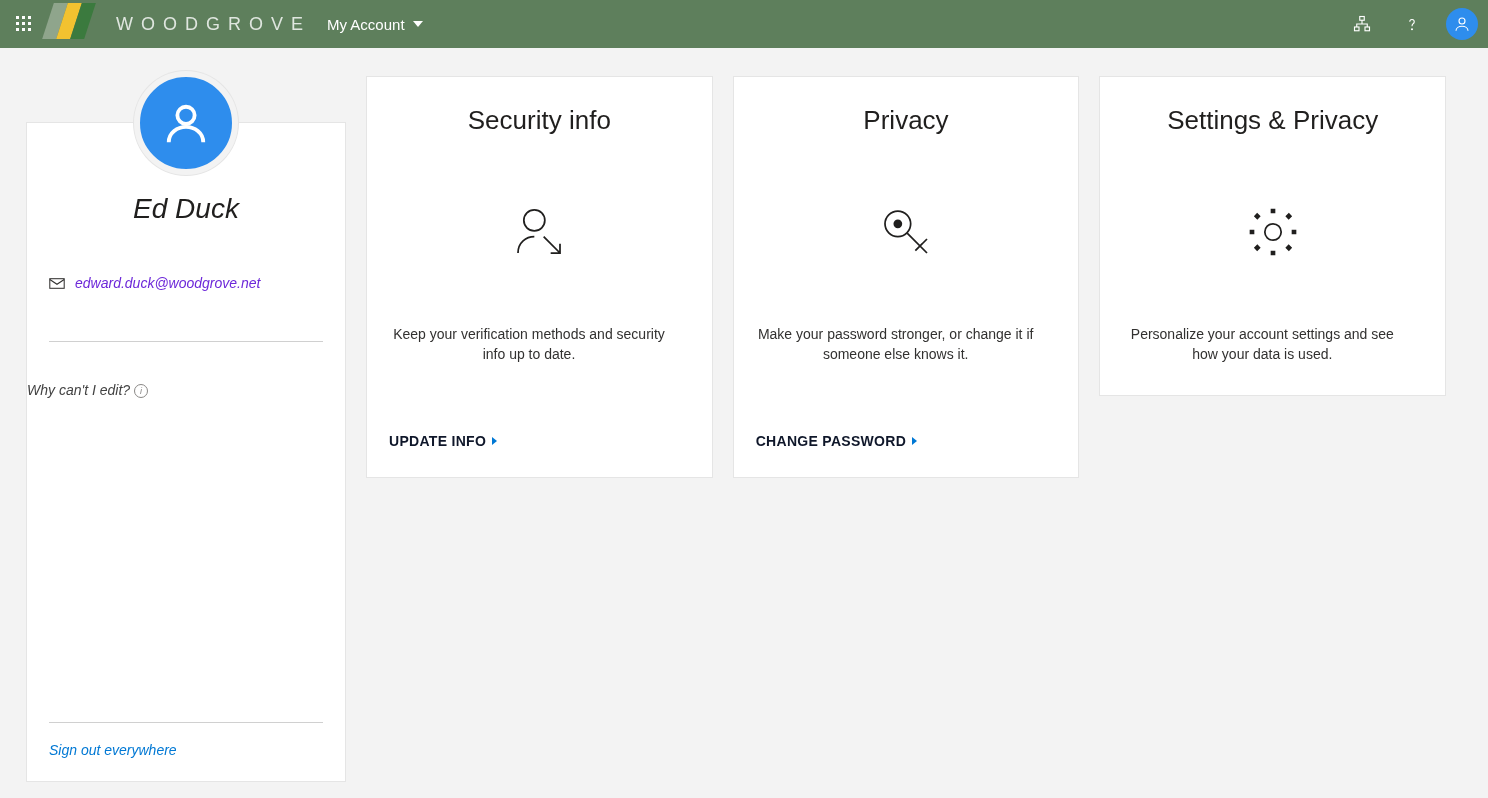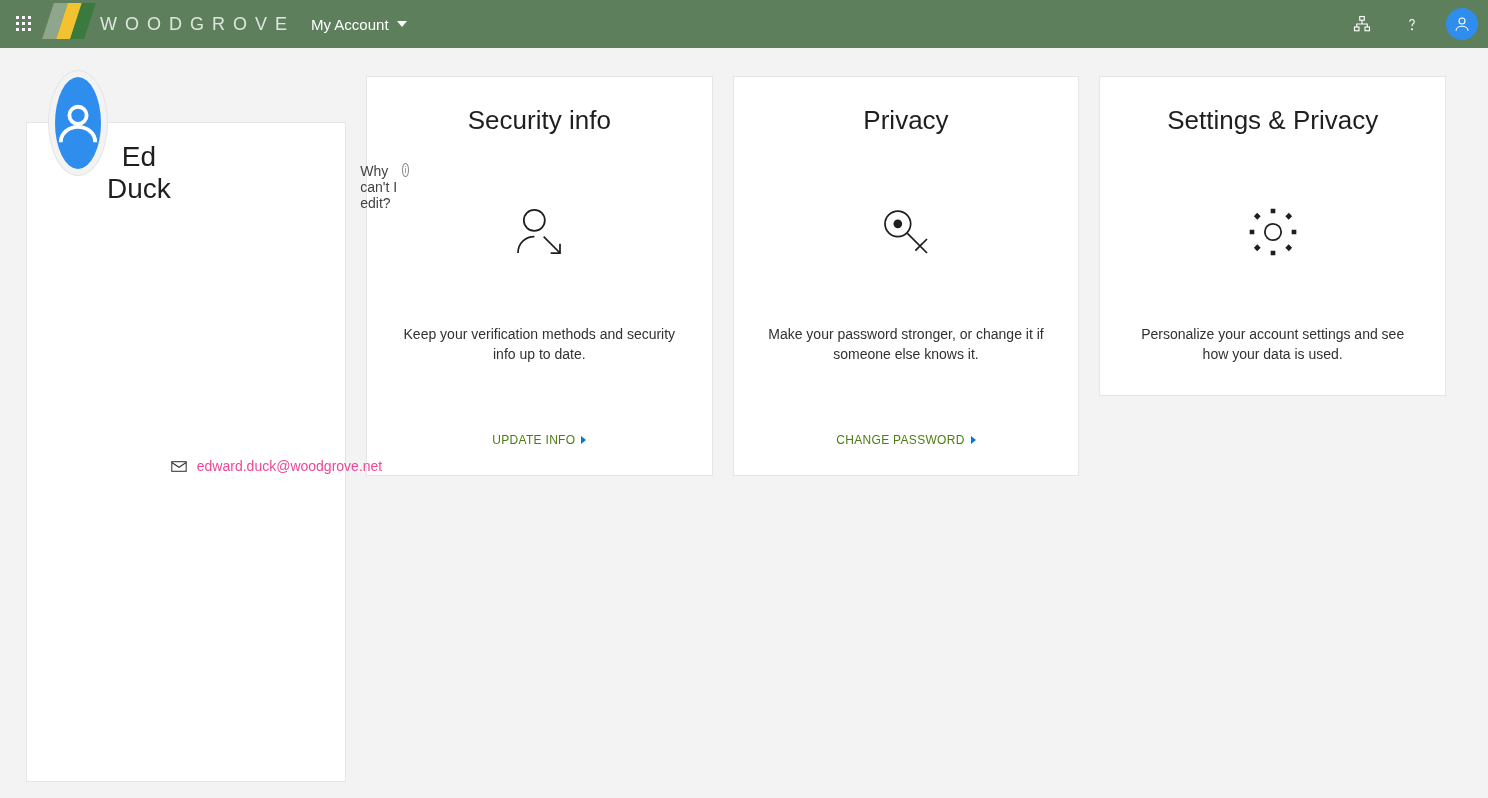--- a/index.html
+++ b/index.html
@@ -1,56 +1,56 @@
 <!DOCTYPE html>
 <html><head>
 <meta charset="utf-8">
 <style>
 * { box-sizing: border-box; margin: 0; padding: 0; }
 body { font-family: "Segoe UI", Arial, sans-serif; background: #f3f3f3; color: #323130; width: 1488px; height: 798px; overflow: hidden; }
 .topbar { height: 48px; background: #5e7f5c; display: flex; align-items: center; color: #fff; position: relative; }
 .waffle { width: 48px; height: 48px; display: flex; align-items: center; justify-content: center; cursor: pointer; }
 .waffle svg { width: 16px; height: 16px; fill: #fff; }
-.logo-wrap { position: relative; display: flex; align-items: center; margin-left: 4px; }
+.logo-wrap { position: relative; display: flex; align-items: center; margin-left: 4px; gap: 16px; }
 .logo-mark { width: 42px; height: 42px; position: relative; margin-right: 6px; }
 .logo-mark .stripe { position: absolute; width: 14px; height: 36px; transform: skewX(-18deg); top: 0; }
 .logo-mark .s1 { background: #8fa58c; left: -4px; }
 .logo-mark .s2 { background: #f2c230; left: 10px; }
 .logo-mark .s3 { background: #3b7a3e; left: 24px; }
 .brand { font-size: 18px; letter-spacing: 8px; font-weight: 400; color: #dfe6df; }
 .dropdown { margin-left: 16px; display: flex; align-items: center; cursor: pointer; font-size: 15px; }
 .dropdown .chev { margin-left: 8px; }
 .top-right { position: absolute; right: 10px; top: 0; height: 48px; display: flex; align-items: center; gap: 18px; }
 .icon-btn { width: 32px; height: 32px; display: flex; align-items: center; justify-content: center; border-radius: 50%; cursor: pointer; }
 .icon-btn.person { background: #2e8ded; }
 .icon-btn svg { width: 18px; height: 18px; stroke: #fff; fill: none; stroke-width: 1.5; }
 .icon-btn.person svg { stroke: #fff; }
 
 .content { position: absolute; top: 48px; left: 0; right: 16px; bottom: 0; overflow-y: scroll; padding: 28px 26px 20px 26px; }
 .grid { display: grid; grid-template-columns: 320px 1fr 1fr 1fr; gap: 20px; align-items: start; }
 
-.profile-card { background: #fff; border: 1px solid #e5e5e5; padding: 0 22px 22px 22px; min-height: 660px; position: relative; display: flex; flex-direction: row; margin-top: 46px; }
+.profile-card { background: #fff; border: 1px solid #e5e5e5; padding: 0 22px 22px 22px; min-height: 660px; position: relative; display: flex; flex-direction: column; margin-top: 46px; font-style: italic; }
 .avatar-big { width: 104px; height: 104px; border-radius: 50%; background: #2e8ded; display: flex; align-items: center; justify-content: center; margin: -52px auto 0 auto; border: 6px solid #f3f3f3; box-shadow: 0 0 0 1px #e5e5e5; }
 .avatar-big svg { width: 46px; height: 46px; stroke: #fff; fill: none; stroke-width: 2; }
 .profile-name { text-align: center; font-size: 28px; font-weight: 400; margin-top: 18px; color: #201f1e; }
-.email-row { display: flex; align-items: center; gap: 10px; margin-top: 50px; font-size: 14px; color: #ec4899; }
+.email-row { display: flex; align-items: center; gap: 10px; margin-top: 50px; font-size: 14px; color: #6d28d9; }
 .email-row svg { width: 16px; height: 13px; stroke: #323130; fill: none; stroke-width: 1.3; }
 .divider { border-top: 1px solid #d0d0d0; margin-top: 50px; }
-.edit-hint { font-size: 14px; color: #424242; margin-top: 40px; display: flex; align-items: flex-start; margin-left: -22px; }
+.edit-hint { font-size: 14px; color: #424242; margin-top: 40px; display: flex; align-items: flex-end; margin-left: -22px; }
 .edit-hint .info-circ { margin-left: 4px; width: 14px; height: 14px; border: 1px solid #8a8886; border-radius: 50%; display: inline-flex; align-items: center; justify-content: center; font-size: 9px; color: #8a8886; }
 .profile-spacer { flex: 1; }
 .profile-bottom { border-top: 1px solid #d0d0d0; padding-top: 18px; }
 .profile-bottom a { color: #0078d4; font-size: 14px; text-decoration: none; cursor: pointer; }
 
-.tile { background: #fff; border: 1px solid #e5e5e5; padding: 28px 22px 28px 22px; min-height: 320px; display: flex; flex-direction: column; align-items: center; text-align: center; gap: 44px; }
+.tile { background: #fff; border: 1px solid #e5e5e5; padding: 28px 22px 28px 22px; min-height: 320px; display: flex; flex-direction: column; text-align: center; gap: 44px; }
 .tile h2 { font-size: 26px; font-weight: 300; color: #201f1e; }
 .tile .tile-icon { margin: 22px 0 18px 0; height: 60px; display: flex; align-items: center; justify-content: center; }
 .tile .tile-icon svg { width: 56px; height: 56px; stroke: #201f1e; fill: none; stroke-width: 1.5; }
 .tile p { font-size: 14px; color: #323130; line-height: 1.45; max-width: 280px; }
-.tile .tile-action { margin-top: auto; padding-top: 24px; color: #4d7c0f; font-size: 12px; font-weight: 400; letter-spacing: .3px; cursor: pointer; display: flex; align-items: center; gap: 6px; }
+.tile .tile-action { margin-top: auto; padding-top: 24px; color: #0f172a; font-size: 14px; font-weight: 700; letter-spacing: .3px; cursor: pointer; display: flex; align-items: center; gap: 6px; }
 .tile .tile-action .chev { font-size: 12px; }
 
 
 .content::-webkit-scrollbar { width: 16px; }
 .content::-webkit-scrollbar-track { background: #f3f3f3; }
 .content::-webkit-scrollbar-thumb { background: #c0c0c0; }
 
 .chev-down { display:inline-block; border-left:5px solid transparent; border-right:5px solid transparent; border-top:6px solid #fff; }
 .chev-right { display:inline-block; border-top:4px solid transparent; border-bottom:4px solid transparent; border-left:5px solid #0078d4; }
 </style>
@@ -124,20 +124,23 @@
             <path d="M1 2 L10 8 L19 2"></path>
           </svg>
         <span>edward.duck@woodgrove.net</span>
       </div>
       <div class="divider"></div>
       <div class="edit-hint">
         <span>Why can't I edit?</span>
         <span class="info-circ">i</span>
       </div>
       <div class="profile-spacer"></div>
+      <div class="profile-bottom">
+        <a>Sign out everywhere</a>
+      </div>
     </div>
 
     <div class="tile">
       <h2>Security info</h2>
       <div class="tile-icon">
         <svg viewBox="0 0 48 48">
             <circle cx="20" cy="14" r="9"></circle>
             <path d="M6 42c0-9 7-14 14-14"></path>
             <path d="M28 28 L42 42 M34 42 L42 42 L42 34"></path>
           </svg>

